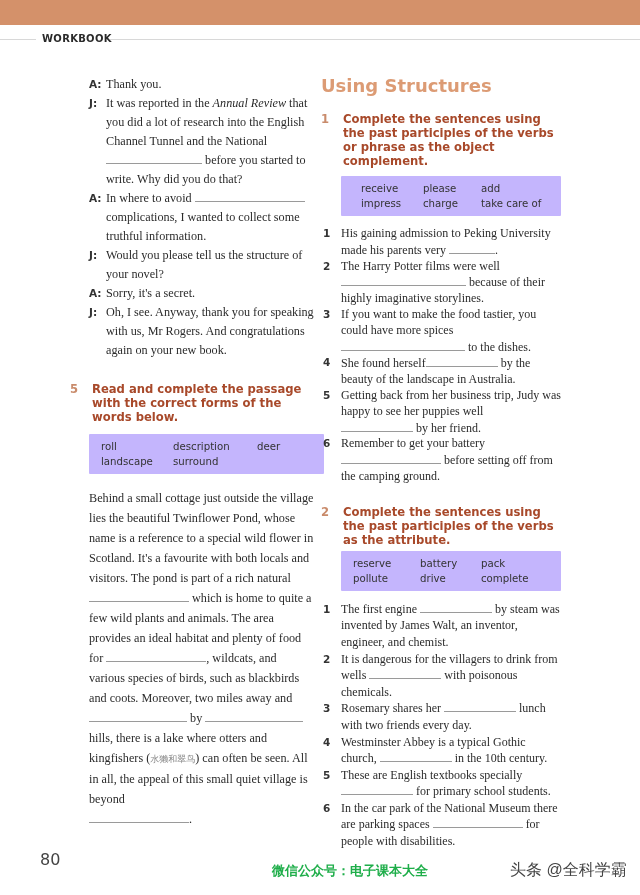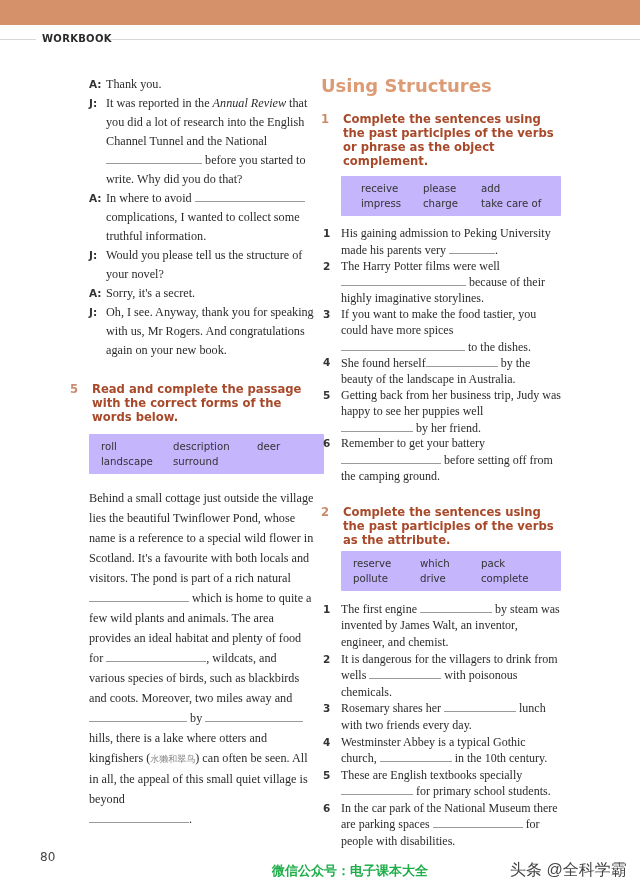--- a/index.html
+++ b/index.html
@@ -18,21 +18,21 @@
   .ex-num { width: 22px; flex: none; color: #c98b6b; }
   .wordbox { background: #c4b5fd; border-radius: 1px; font-family: "DejaVu Sans", sans-serif; font-size: 10.2px;
              color: #333; padding: 5px 0 5px 12px; line-height: 15px; }
   .wordbox .row { display: flex; }
   .passage { font-size: 12.2px; line-height: 20px; }
   .title { font-family: "DejaVu Sans", sans-serif; font-weight: bold; font-size: 18px; color: #dc9b74; }
   .col-right { position: absolute; left: 321px; top: 75px; width: 240px; }
   .item { display: flex; font-size: 12px; line-height: 15.8px; }
   .item .n { width: 20px; flex: none; font-family: "DejaVu Sans", sans-serif; font-weight: bold; font-size: 10.5px; color: #333; padding-left: 2px; }
   .item .t { flex: 1; }
-  .pagenum { position: absolute; left: 40px; top: 850px; font-family: "DejaVu Sans", sans-serif; font-size: 12px; color: #444; }
+  .pagenum { position: absolute; left: 40px; top: 850px; font-family: "DejaVu Sans", sans-serif; font-size: 16px; color: #444; }
   .wm-green { position: absolute; left: 244px; top: 862px; font-family: "DejaVu Sans", sans-serif; font-weight: bold; font-size: 13px; color: #1fae4a; margin-left: 28px; }
   .wm-gray { position: absolute; left: 510px; top: 860px; font-family: Liberation Sans, sans-serif; font-size: 16px; color: #444; }
 </style>
 </head>
 <body>
 
 <div class="topbar"></div>
 <div class="wb-line" style="left:0;width:36px;"></div>
 <div class="wb-line" style="left:110px;width:530px;"></div>
 <div class="wb-label">WORKBOOK</div>
@@ -139,21 +139,21 @@
       </div>
   </div>
 
   <div class="ex-head" style="margin-top:20px;">
     <span class="ex-num">2</span>
     <span>Complete the sentences using the past participles of the verbs as the attribute.</span>
   </div>
   <div class="wordbox" style="margin:4px 0 0 20px; ">
     <div class="row">
         <span style="width:67px">reserve</span>
-        <span style="width:61px">which</span>
+        <span style="width:61px">battery</span>
         <span>pack</span>
       </div>
     <div class="row">
         <span style="width:67px">pollute</span>
         <span style="width:61px">drive</span>
         <span>complete</span>
       </div>
   </div>
 
   <div style="margin-top:10px;">

